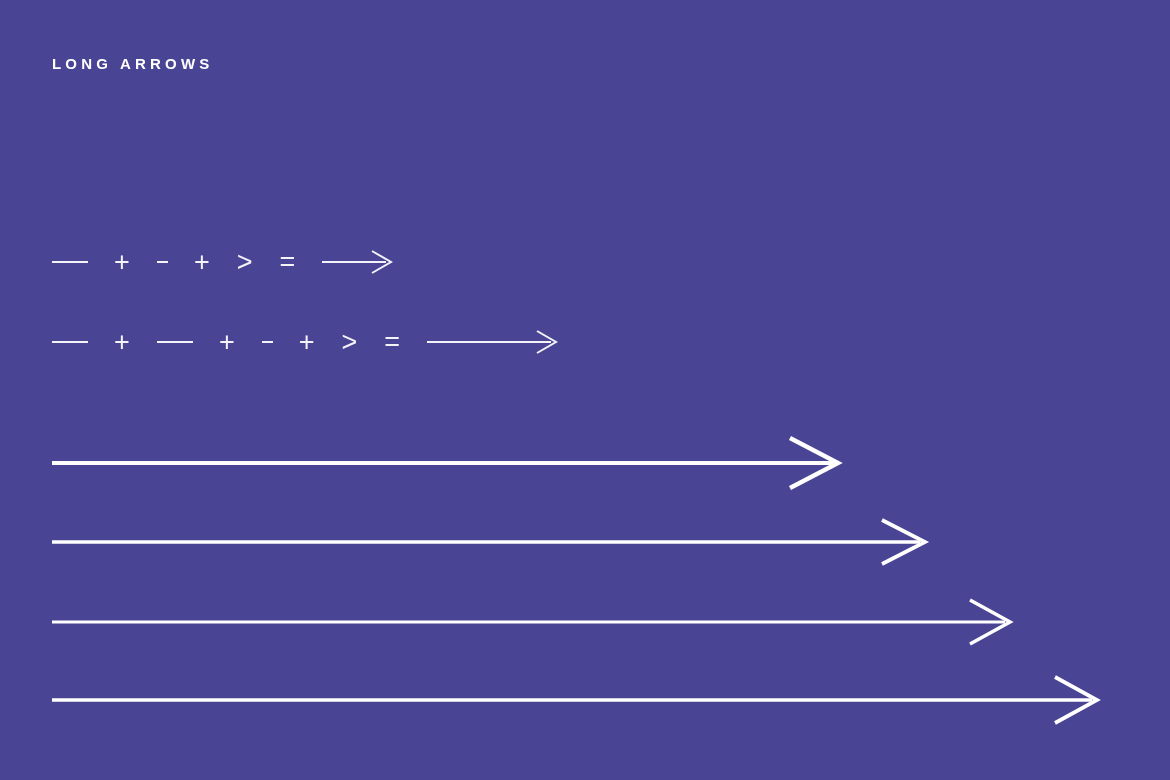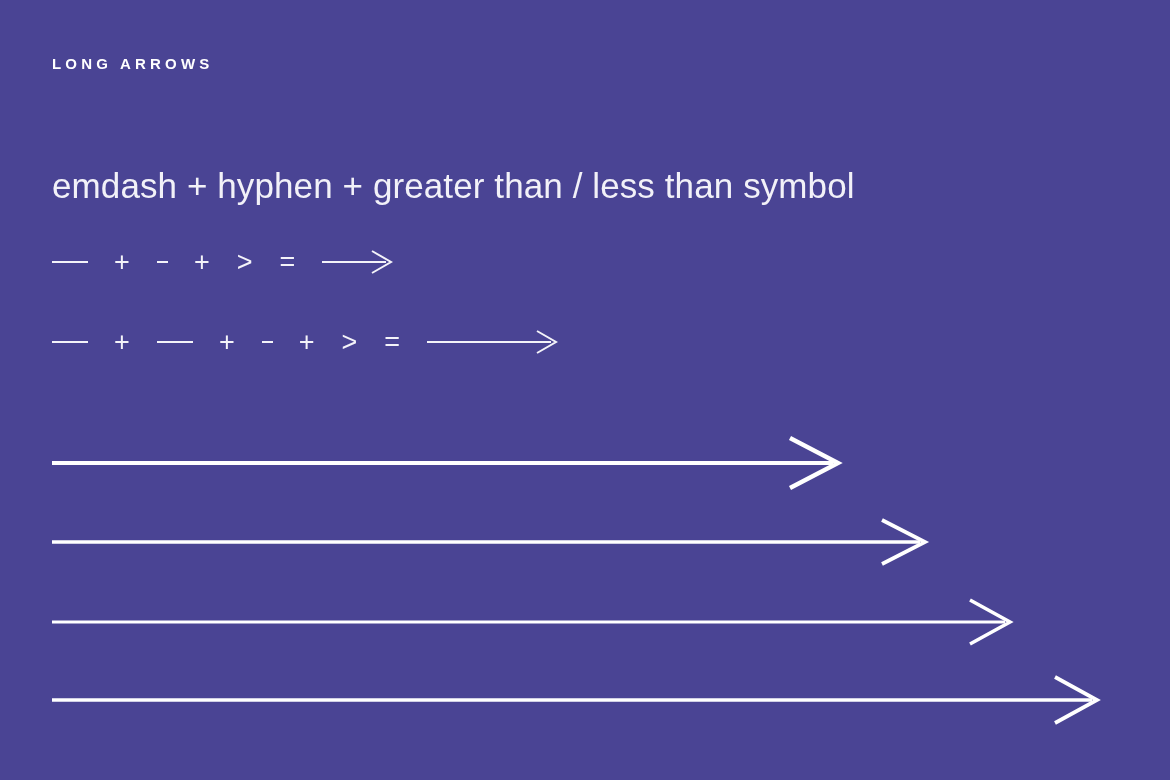--- a/index.html
+++ b/index.html
@@ -109,21 +109,20 @@
   }
   .arrows svg { display: block; }
 </style>
 </head>
 <body style="background: rgb(74, 68, 148);">
 
 <div class="page">
 
   <div class="section-label">LONG ARROWS</div>
 
-  <div class="heading">emdash + hyphen + greater than / less than symbol</div>
 
   <div class="formula formula-1">
     <span class="tok tok-emdash"></span>
     <span class="gap"></span>
     <span class="tok tok-plus">+</span>
     <span class="gap"></span>
     <span class="tok tok-hyphen"></span>
     <span class="gap"></span>
     <span class="tok tok-plus">+</span>
     <span class="gap"></span>

